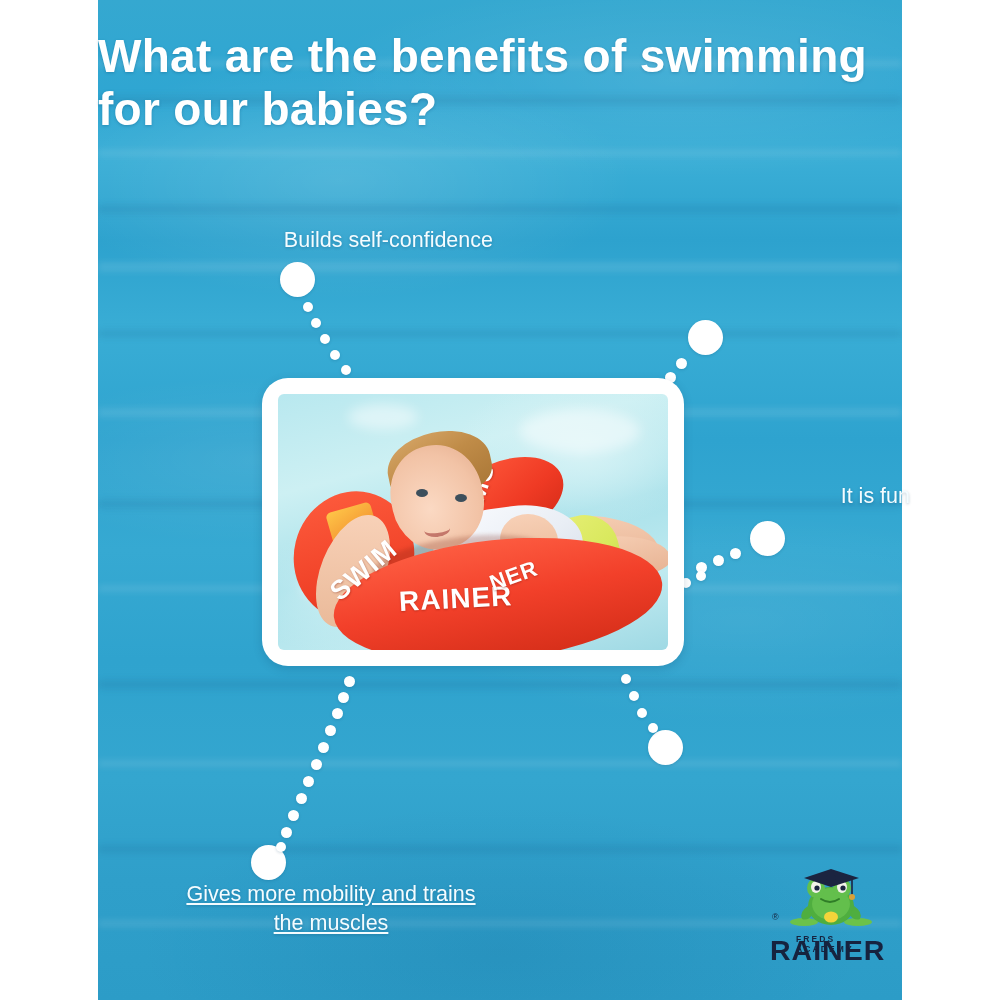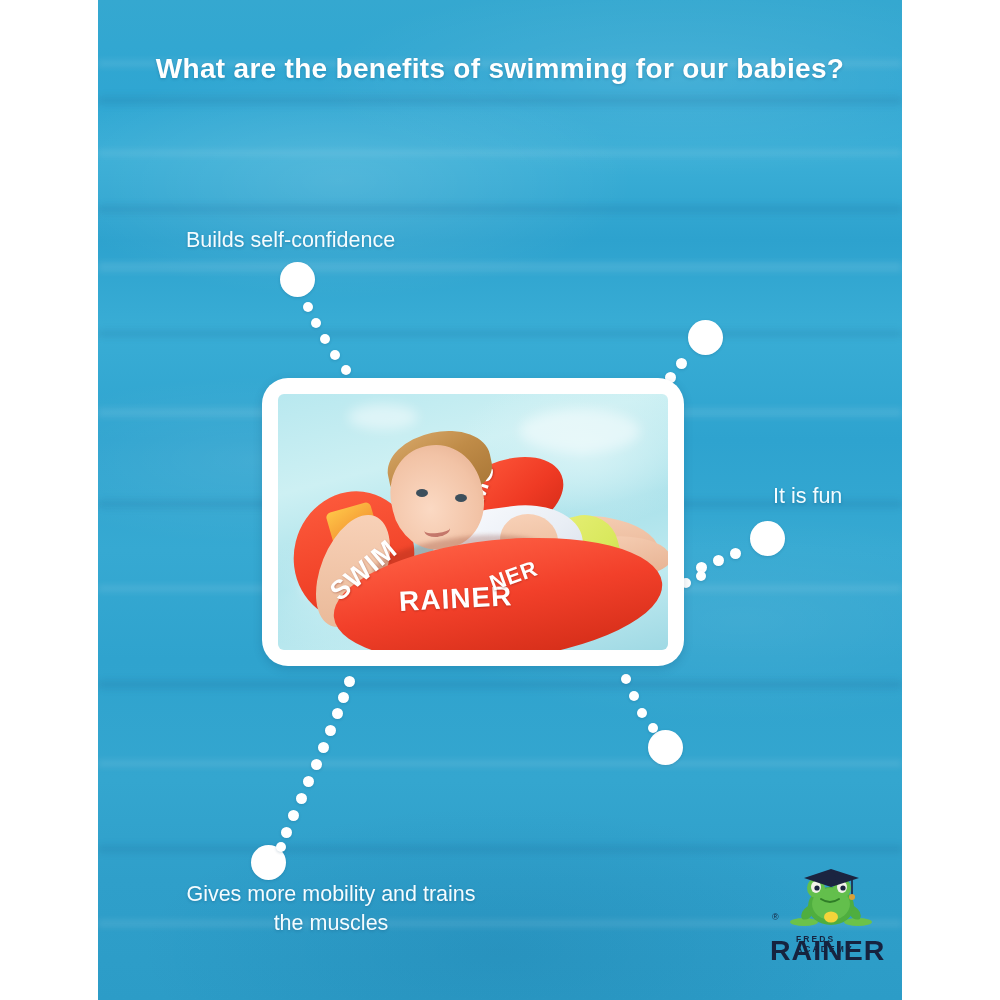--- a/index.html
+++ b/index.html
@@ -29,41 +29,40 @@
   }
   .ripple{
     position:absolute; left:0; width:100%;
     background:rgba(255,255,255,.10);
     filter:blur(3px);
   }
   .ripple.dark{ background:rgba(12,80,120,.13); }
 
   
   .title{
-    position:absolute; left:98px; top:42px; width:804px;
-    text-align:center;
+    position:absolute; left:98px; top:30px; width:804px;
     color:#ffffff;
-    font-size:28px;
+    font-size:46px;
     font-weight:bold;
     line-height:53px;
     letter-spacing:.3px;
     text-shadow:0 1px 3px rgba(0,60,100,.28);
   }
 
   
   .label{
     position:absolute;
     color:#f4fcff;
     font-size:21.5px;
     line-height:29px;
     text-shadow:0 1px 3px rgba(0,60,100,.30);
     white-space:pre-line;
   }
   .label.center{text-align:center;}
-  .label.left{text-align:left;margin-left:23px;}
+  .label.left{text-align:right;}
 
   
   .dot{
     position:absolute;
     background:#ffffff;
     border-radius:50%;
     box-shadow:0 1px 3px rgba(0,60,100,.18);
   }
 
   
@@ -266,21 +265,21 @@
   <div class="dot" style="left:696px;top:562px;width:11px;height:11px;"></div>
   <div class="dot" style="left:696px;top:571px;width:10px;height:10px;"></div>
   <div class="dot" style="left:681px;top:578px;width:10px;height:10px;"></div>
 
   <div class="dot" style="left:648px;top:730px;width:35px;height:35px;"></div>
   <div class="dot" style="left:621px;top:674px;width:10px;height:10px;"></div>
   <div class="dot" style="left:629px;top:691px;width:10px;height:10px;"></div>
   <div class="dot" style="left:637px;top:708px;width:10px;height:10px;"></div>
   <div class="dot" style="left:648px;top:723px;width:10px;height:10px;"></div>
 
-  <div class="label center" style="left:125px;top:880px;width:412px;">Gives more mobility and trains
+  <div class="label center" style="left:125px;top:880px;width:412px;text-decoration:underline;">Gives more mobility and trains
 the muscles</div>
   <div class="dot" style="left:251px;top:845px;width:35px;height:35px;"></div>
   <div class="dot" style="left:344px;top:676px;width:11px;height:11px;"></div>
   <div class="dot" style="left:338px;top:692px;width:11px;height:11px;"></div>
   <div class="dot" style="left:332px;top:708px;width:11px;height:11px;"></div>
   <div class="dot" style="left:325px;top:725px;width:11px;height:11px;"></div>
   <div class="dot" style="left:318px;top:742px;width:11px;height:11px;"></div>
   <div class="dot" style="left:311px;top:759px;width:11px;height:11px;"></div>
   <div class="dot" style="left:303px;top:776px;width:11px;height:11px;"></div>
   <div class="dot" style="left:296px;top:793px;width:11px;height:11px;"></div>

